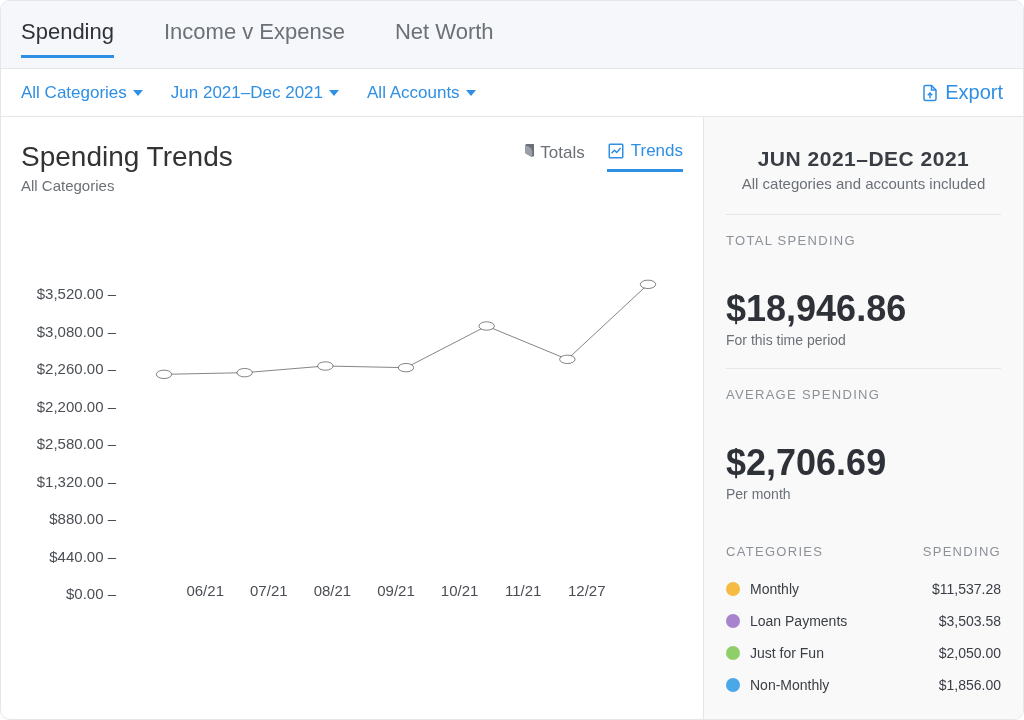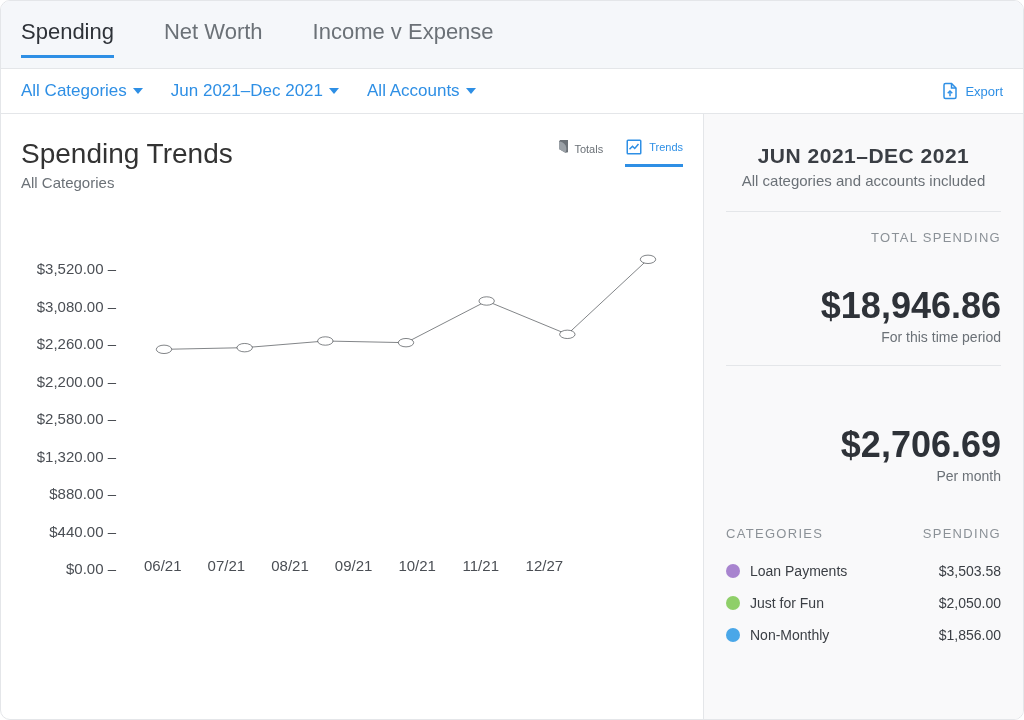--- a/index.html
+++ b/index.html
@@ -21,75 +21,75 @@
   
   .topnav{display:flex;gap:50px;padding:18px 20px 10px;background:var(--bg-header);border-bottom:1px solid var(--border);}
   .topnav .tab{font-size:22px;color:var(--muted);cursor:pointer;padding-bottom:10px;}
   .topnav .tab.active{color:var(--text);font-weight:500;border-bottom:3px solid var(--blue);}
 
   
   .filters{display:flex;align-items:center;gap:28px;padding:12px 20px;border-bottom:1px solid var(--border);background:#fff;}
   .filter{color:var(--blue);font-size:17px;cursor:pointer;display:inline-flex;align-items:center;gap:6px;}
   .filter .caret{width:0;height:0;border-left:5px solid transparent;border-right:5px solid transparent;border-top:6px solid var(--blue);}
   .spacer{flex:1;}
-  .export{color:var(--blue);font-size:13px;cursor:pointer;display:inline-flex;align-items:center;gap:6px;}
+  .export{color:var(--blue);font-size:20px;cursor:pointer;display:inline-flex;align-items:center;gap:6px;}
   .export svg{width:18px;height:18px;}
 
   
   .main{flex:1;display:flex;overflow:hidden;}
-  .left{flex:1;padding:24px 20px 30px 20px;display:flex;flex-direction:column;}
+  .left{flex:1;padding:24px 20px 30px 20px;display:flex;flex-direction:column;gap:22px;}
   .right{width:320px;border-left:1px solid var(--border);background:#f9f9fa;padding:30px 22px;}
 
   
   .left-header{display:flex;align-items:flex-start;}
   .left-header h1{margin:0 0 4px;font-size:28px;font-weight:500;color:#333;}
   .left-header .sub{color:var(--muted);font-size:15px;}
   .view-toggle{margin-left:auto;display:flex;gap:22px;align-items:center;}
-  .vt{display:inline-flex;align-items:center;gap:6px;color:var(--muted);font-size:11px;cursor:pointer;padding-bottom:8px;}
+  .vt{display:inline-flex;align-items:center;gap:6px;color:var(--muted);font-size:17px;cursor:pointer;padding-bottom:8px;}
   .vt.active{color:var(--blue);border-bottom:3px solid var(--blue);text-align:center;}
   .vt svg{width:18px;height:18px;}
 
   
   .chart-wrap{flex:1;display:flex;flex-direction:column;margin-top:60px;}
   .plot{position:relative;height:300px;margin-left:100px;margin-right:12px;}
   .yaxis{position:absolute;left:-100px;top:0;height:100%;width:95px;}
   .ytick{position:absolute;right:0;transform:translateY(50%);font-size:15px;color:#4a4e54;white-space:nowrap;}
   .bars{position:absolute;left:10px;right:10px;bottom:0;top:0;display:flex;align-items:flex-end;justify-content:space-between;}
   .barcol{width:12%;display:flex;flex-direction:column-reverse;align-items:stretch;}
   .seg{width:100%;}
   .seg.y{background:var(--yellow);}
   .seg.p{background:var(--purple);}
   .seg.g{background:var(--green);}
   .seg.b{background:var(--blue2);}
   .linepts{position:absolute;left:10px;right:10px;top:0;bottom:0;pointer-events:none;}
-  .xaxis{display:flex;justify-content:flex-start;margin-left:110px;margin-right:22px;margin-top:6px;}
+  .xaxis{display:flex;justify-content:center;margin-left:110px;margin-right:22px;margin-top:6px;}
   .xlabel{font-size:15px;color:#4a4e54;width:12%;text-align:center;}
 
   
   .right h2{margin:0 0 4px;font-size:21px;letter-spacing:0.5px;color:#3a3e44;font-weight:700;text-align:center;}
   .right .subtitle{text-align:center;color:var(--muted);font-size:15px;margin-bottom:22px;}
-  .stat{padding:18px 0 20px;border-top:1px solid var(--border);text-align:right;}
+  .stat{padding:18px 0 20px;border-top:1px solid var(--border);text-align:left;}
   .stat:last-of-type{border-bottom:1px solid var(--border);}
   .stat .label{font-size:13px;letter-spacing:1.3px;color:var(--muted2);text-transform:uppercase;margin-bottom:4px;}
   .stat .value{font-size:36px;font-weight:700;color:#2e3238;margin-top:40px;}
   .stat .desc{font-size:14px;color:var(--muted);margin-top:2px;}
   .cat-header{display:flex;justify-content:space-between;font-size:13px;letter-spacing:1.3px;color:var(--muted2);text-transform:uppercase;margin:22px 0 14px;}
   .cat-row{display:flex;align-items:center;padding:8px 0;color:#3a3e44;}
   .swatch{width:14px;height:14px;border-radius:50%;margin-right:10px;}
   .cat-amount{margin-left:auto;color:#3a3e44;}
 </style>
 </head>
 <body>
 
 <div class="app">
 
   <div class="topnav">
     <div class="tab active">Spending</div>
+    <div class="tab">Income v Expense</div>
     <div class="tab">Net Worth</div>
-    <div class="tab">Income v Expense</div>
   </div>
 
   <div class="filters">
     <span class="filter">
       <span>All Categories</span>
       <span class="caret"></span>
     </span>
     <span class="filter">
       <span>Jun 2021–Dec 2021</span>
       <span class="caret"></span>
@@ -217,30 +217,36 @@
       <h2>JUN 2021–DEC 2021</h2>
       <div class="subtitle">All categories and accounts included</div>
 
       <div class="stat">
         <div class="label">TOTAL SPENDING</div>
         <div class="value">$18,946.86</div>
         <div class="desc">For this time period</div>
       </div>
 
       <div class="stat">
+        <div class="label">AVERAGE SPENDING</div>
         <div class="value">$2,706.69</div>
         <div class="desc">Per month</div>
       </div>
 
       <div class="cat-header">
         <span>CATEGORIES</span>
         <span>SPENDING</span>
       </div>
       <div id="catRows">
           <div class="cat-row">
+            <span class="swatch" style="background: rgb(245, 187, 66);"></span>
+            <span>Monthly</span>
+            <span class="cat-amount">$11,537.28</span>
+          </div>
+          <div class="cat-row">
             <span class="swatch" style="background: rgb(168, 132, 207);"></span>
             <span>Loan Payments</span>
             <span class="cat-amount">$3,503.58</span>
           </div>
           <div class="cat-row">
             <span class="swatch" style="background: rgb(143, 207, 105);"></span>
             <span>Just for Fun</span>
             <span class="cat-amount">$2,050.00</span>
           </div>
           <div class="cat-row">

